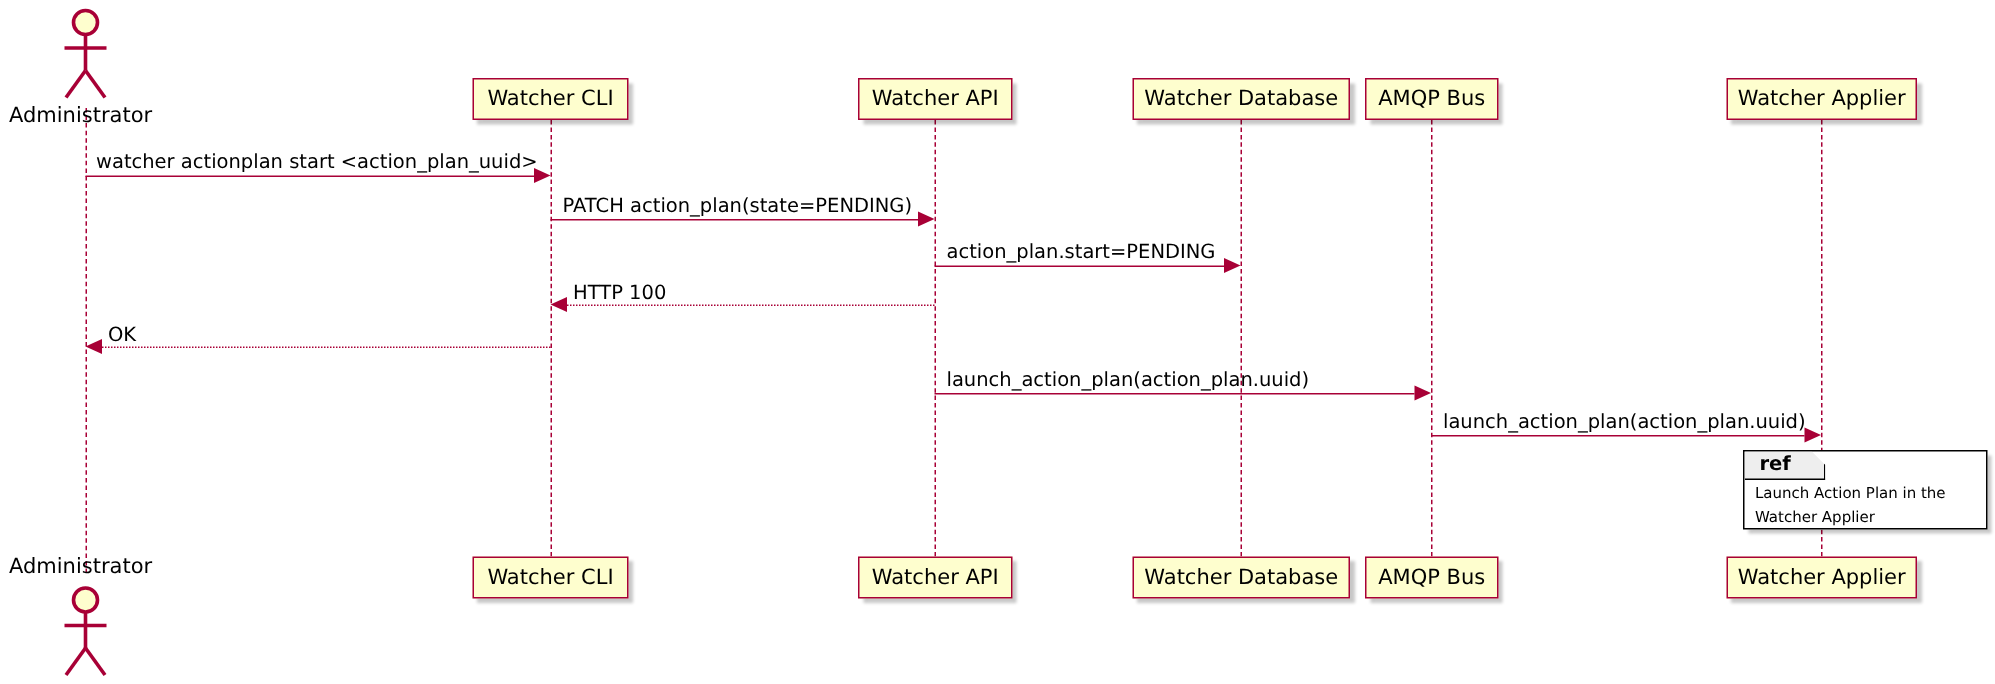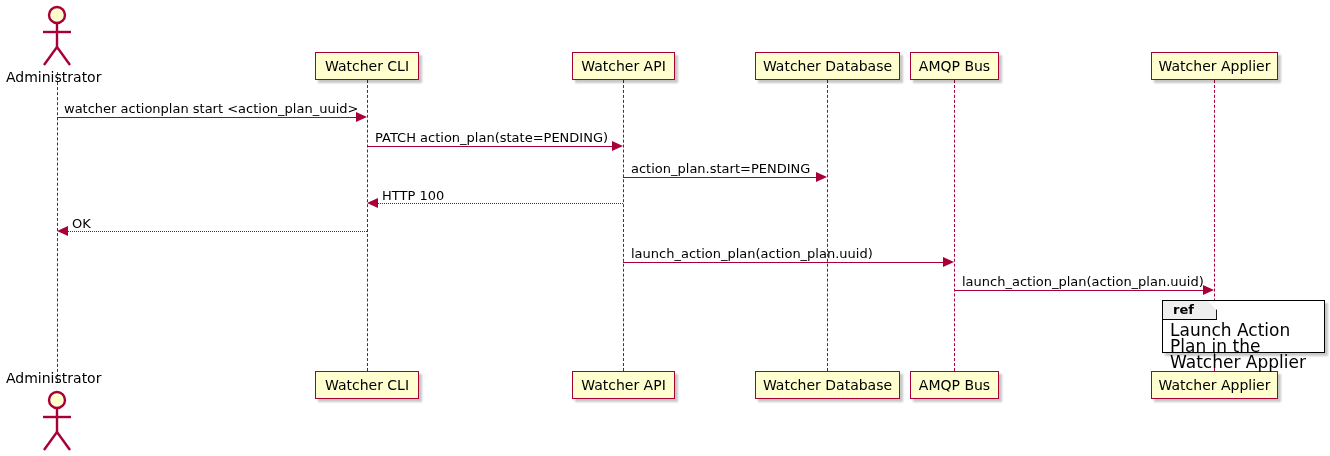--- a/index.html
+++ b/index.html
@@ -83,21 +83,21 @@
     font-weight:bold;
     font-size:13px;
     line-height:17px;
     padding:0 22px 0 10px;
     color:#000000;
     clip-path:polygon(0 0, calc(100% - 9px) 0, 100% 9px, 100% 100%, 0 100%);
   }
   .ref-body{
     position:absolute;
     left:7px;top:21px;right:4px;
-    font-size:17px;
+    font-size:10px;
     line-height:16px;
     color:#000000;
   }
 </style>
 </head>
 <body>
 
 <div id="canvas">
 
   <div class="lifeline" style="left:57px;top:72px;height:310px;"></div>

